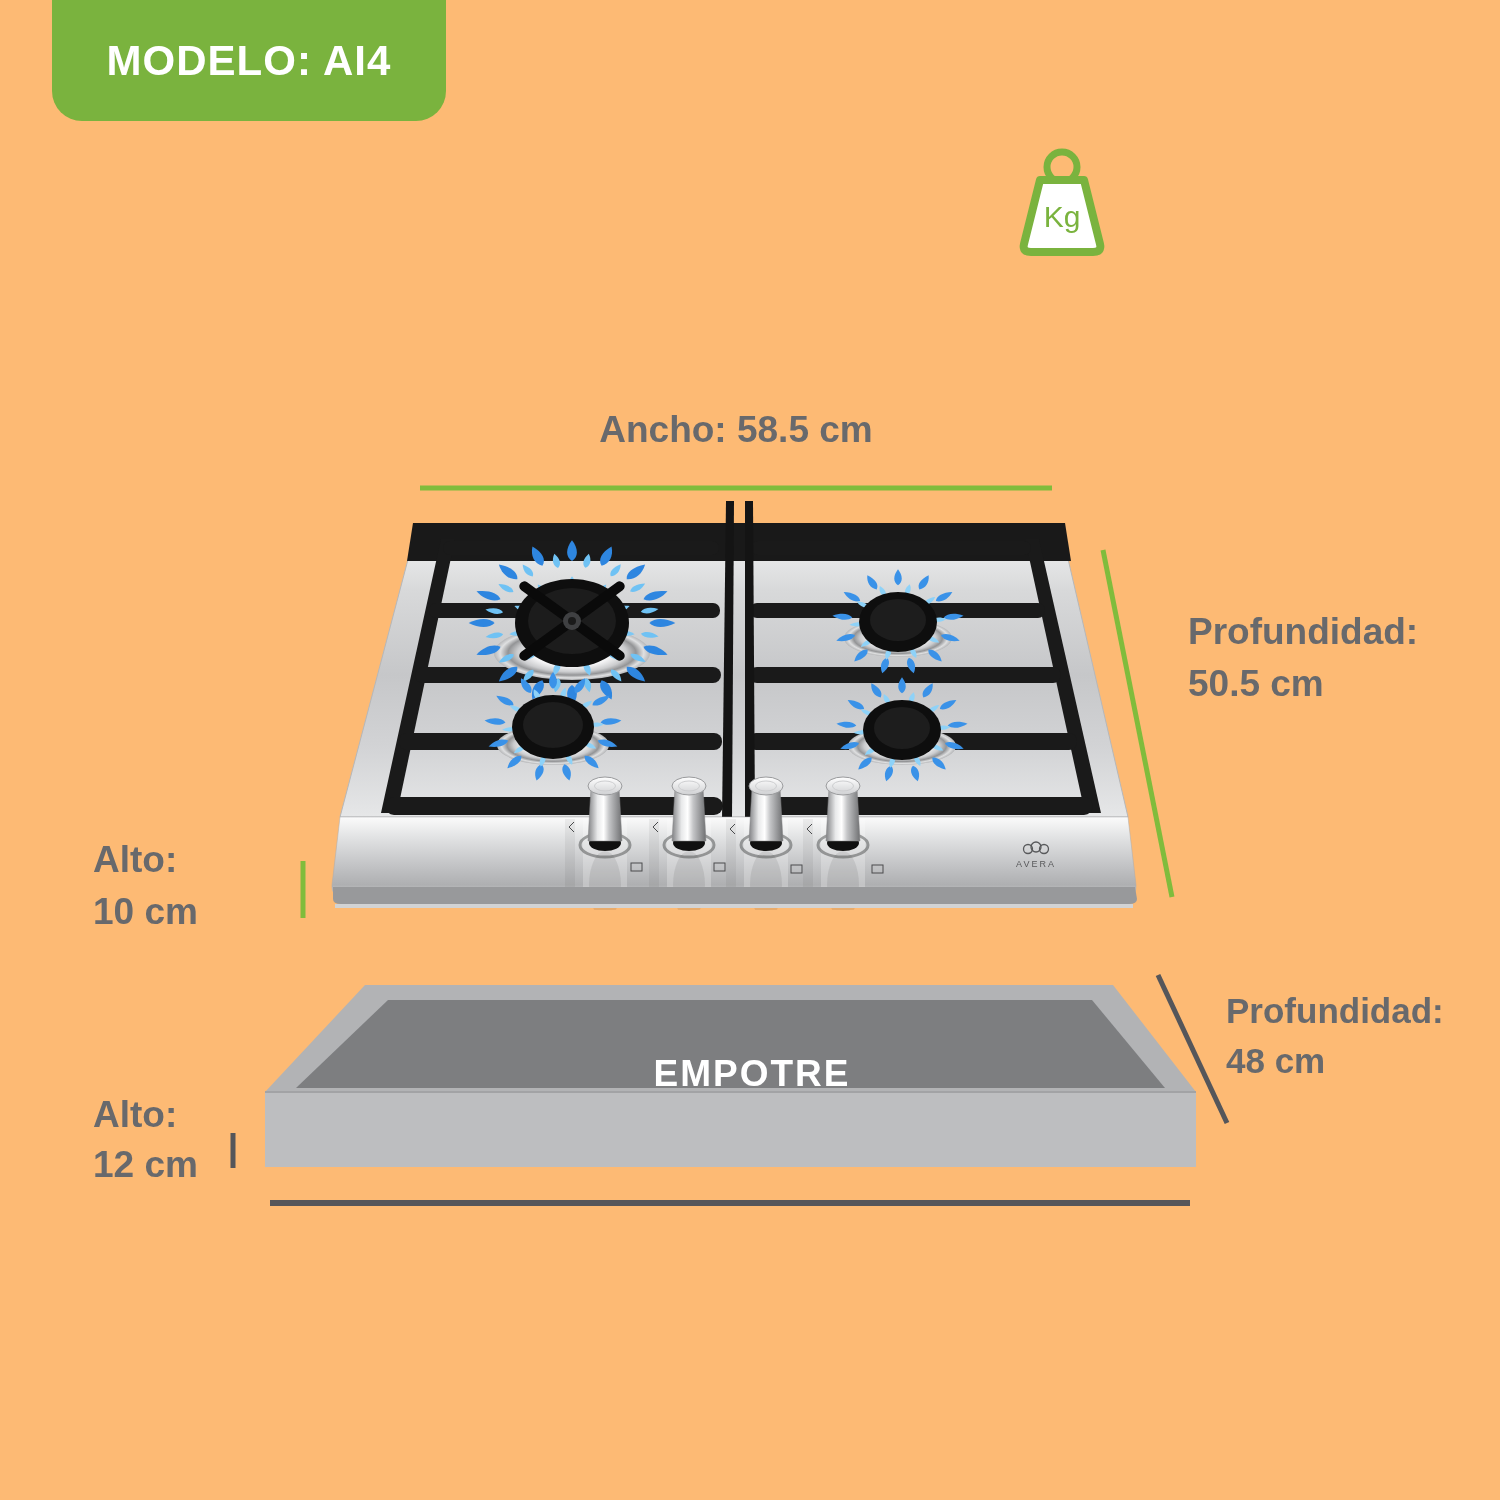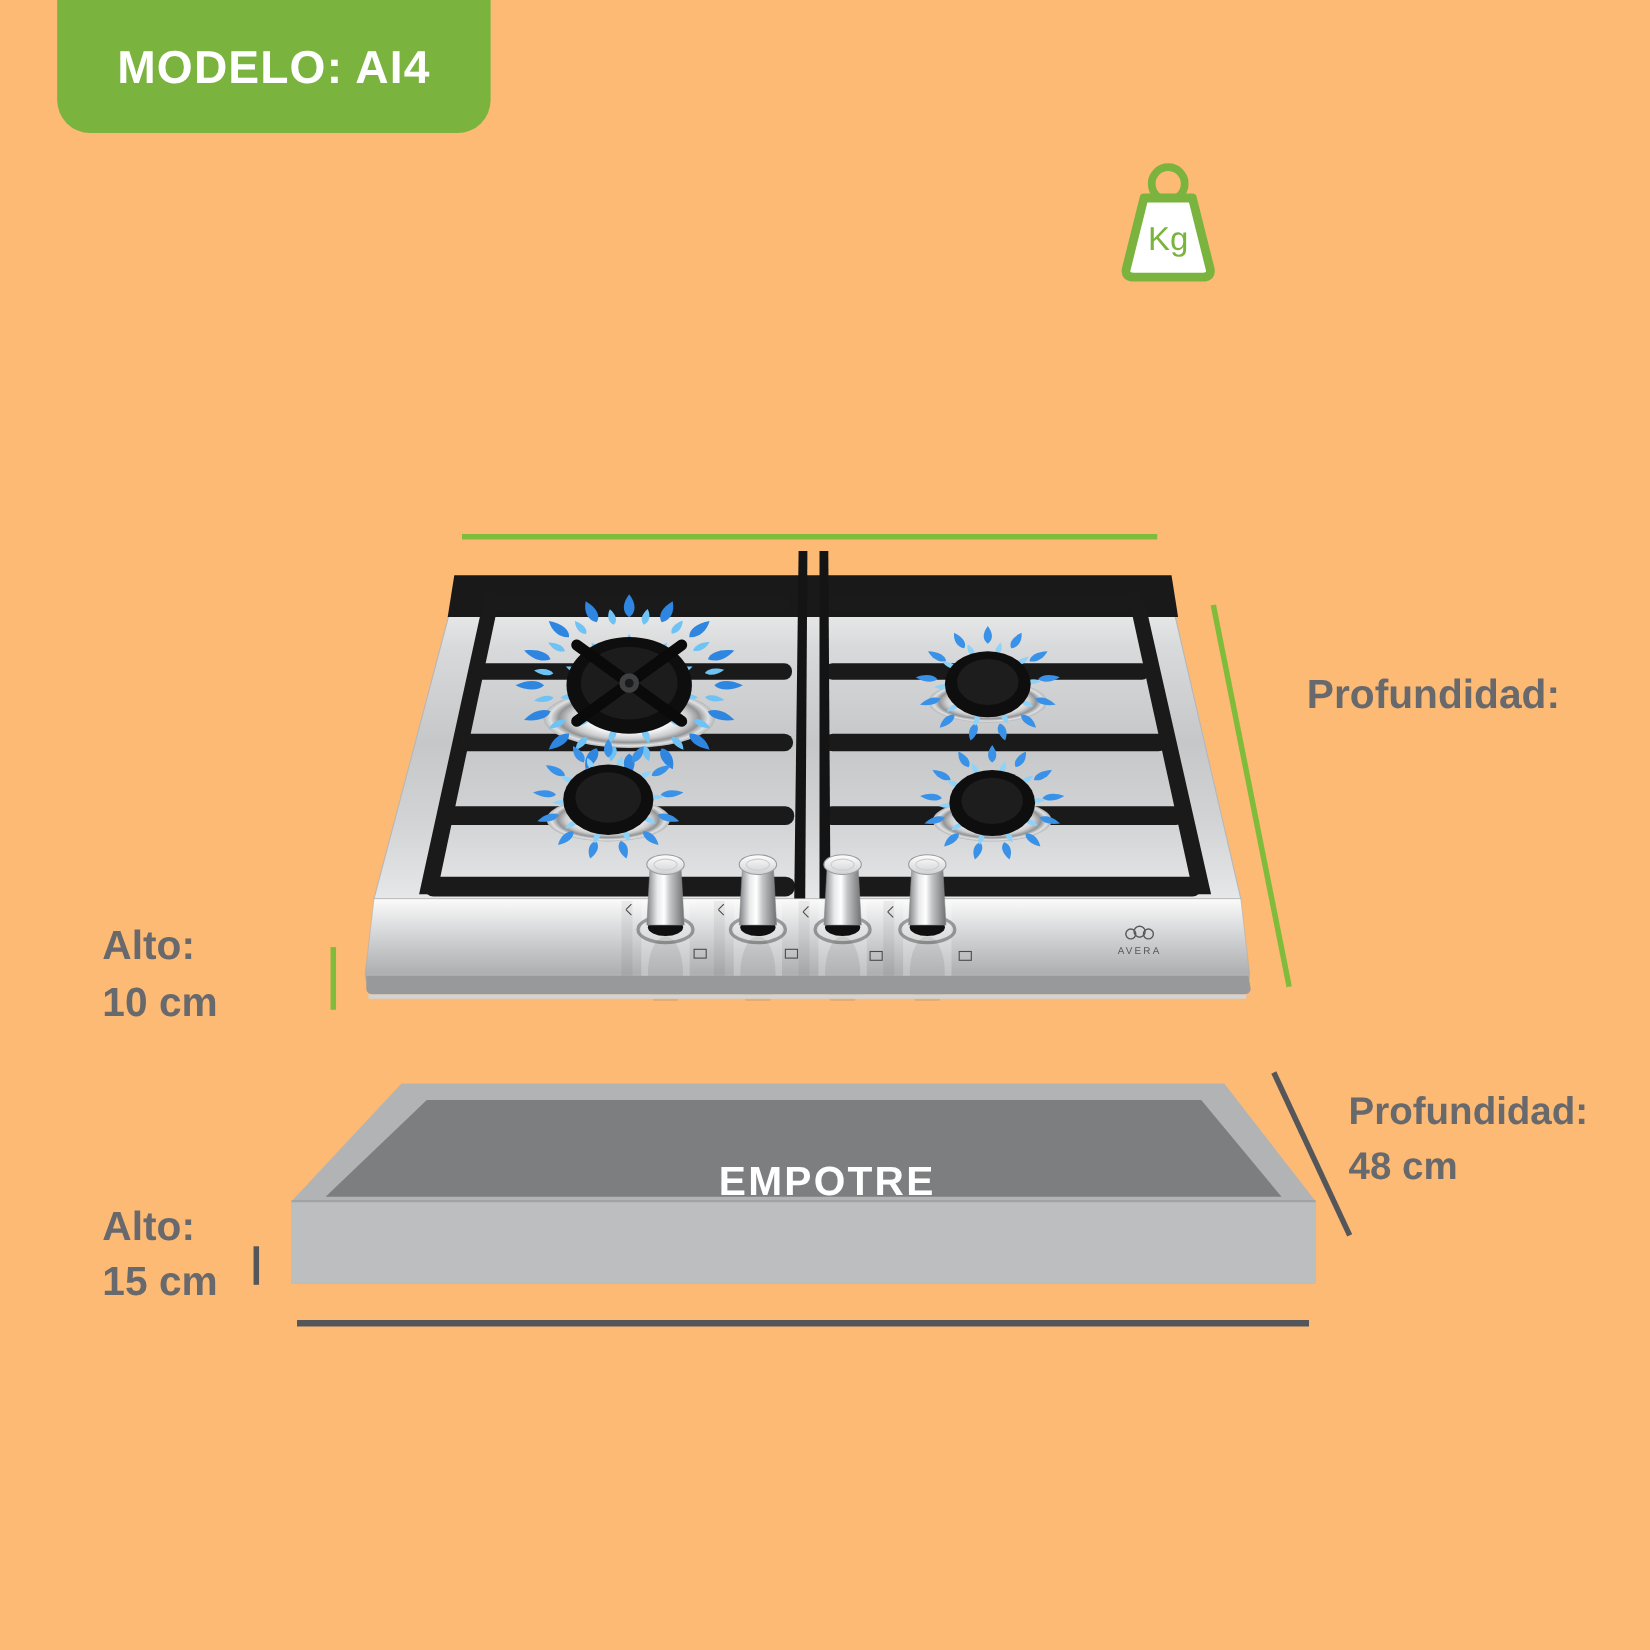--- a/index.html
+++ b/index.html
@@ -31,34 +31,36 @@
     <span>MODELO: AI4</span>
   </div>
 
   <svg class="abs noptr" style="left:1000px;top:140px" width="128" height="128" viewBox="0 0 128 128">
     <circle cx="62" cy="27" r="15" fill="none" stroke="#7AB33E" stroke-width="7"></circle>
     <path d="M 40,40 L 84,40 L 100,104 Q 102,112 93,112 L 31,112 Q 22,112 24,104 Z" fill="#ffffff" stroke="#7AB33E" stroke-width="8" stroke-linejoin="round"></path>
     <text x="62" y="87" text-anchor="middle" font-size="30" fill="#7AB33E" font-family="Liberation Sans, sans-serif">Kg</text>
   </svg>
 
 
+  <div class="abs dim" id="lbl-ancho-top">Ancho: 58.5 cm</div>
   <div class="abs dim" id="lbl-prof-top">
     <div>Profundidad:</div>
+    <div>50.5 cm</div>
   </div>
   <div class="abs dim" id="lbl-alto-top">
     <div>Alto:</div>
     <div>10 cm</div>
   </div>
   <div class="abs dim" id="lbl-prof-cut">
     <div>Profundidad:</div>
     <div>48 cm</div>
   </div>
   <div class="abs dim" id="lbl-alto-cut">
     <div>Alto:</div>
-    <div>15 cm</div>
+    <div>12 cm</div>
   </div>
 
   <svg class="abs noptr" style="left:0;top:0" width="1500" height="1500" viewBox="0 0 1500 1500">
     <line x1="420" y1="488" x2="1052" y2="488" stroke="#80BC3C" stroke-width="5"></line>
     <line x1="1103" y1="550" x2="1172" y2="897" stroke="#80BC3C" stroke-width="5"></line>
     <line x1="303" y1="861" x2="303" y2="918" stroke="#80BC3C" stroke-width="5"></line>
     <line x1="1158" y1="975" x2="1227" y2="1123" stroke="#55565A" stroke-width="5"></line>
     <line x1="233" y1="1133" x2="233" y2="1168" stroke="#55565A" stroke-width="5"></line>
     <line x1="270" y1="1203" x2="1190" y2="1203" stroke="#55565A" stroke-width="6"></line>
   </svg>

